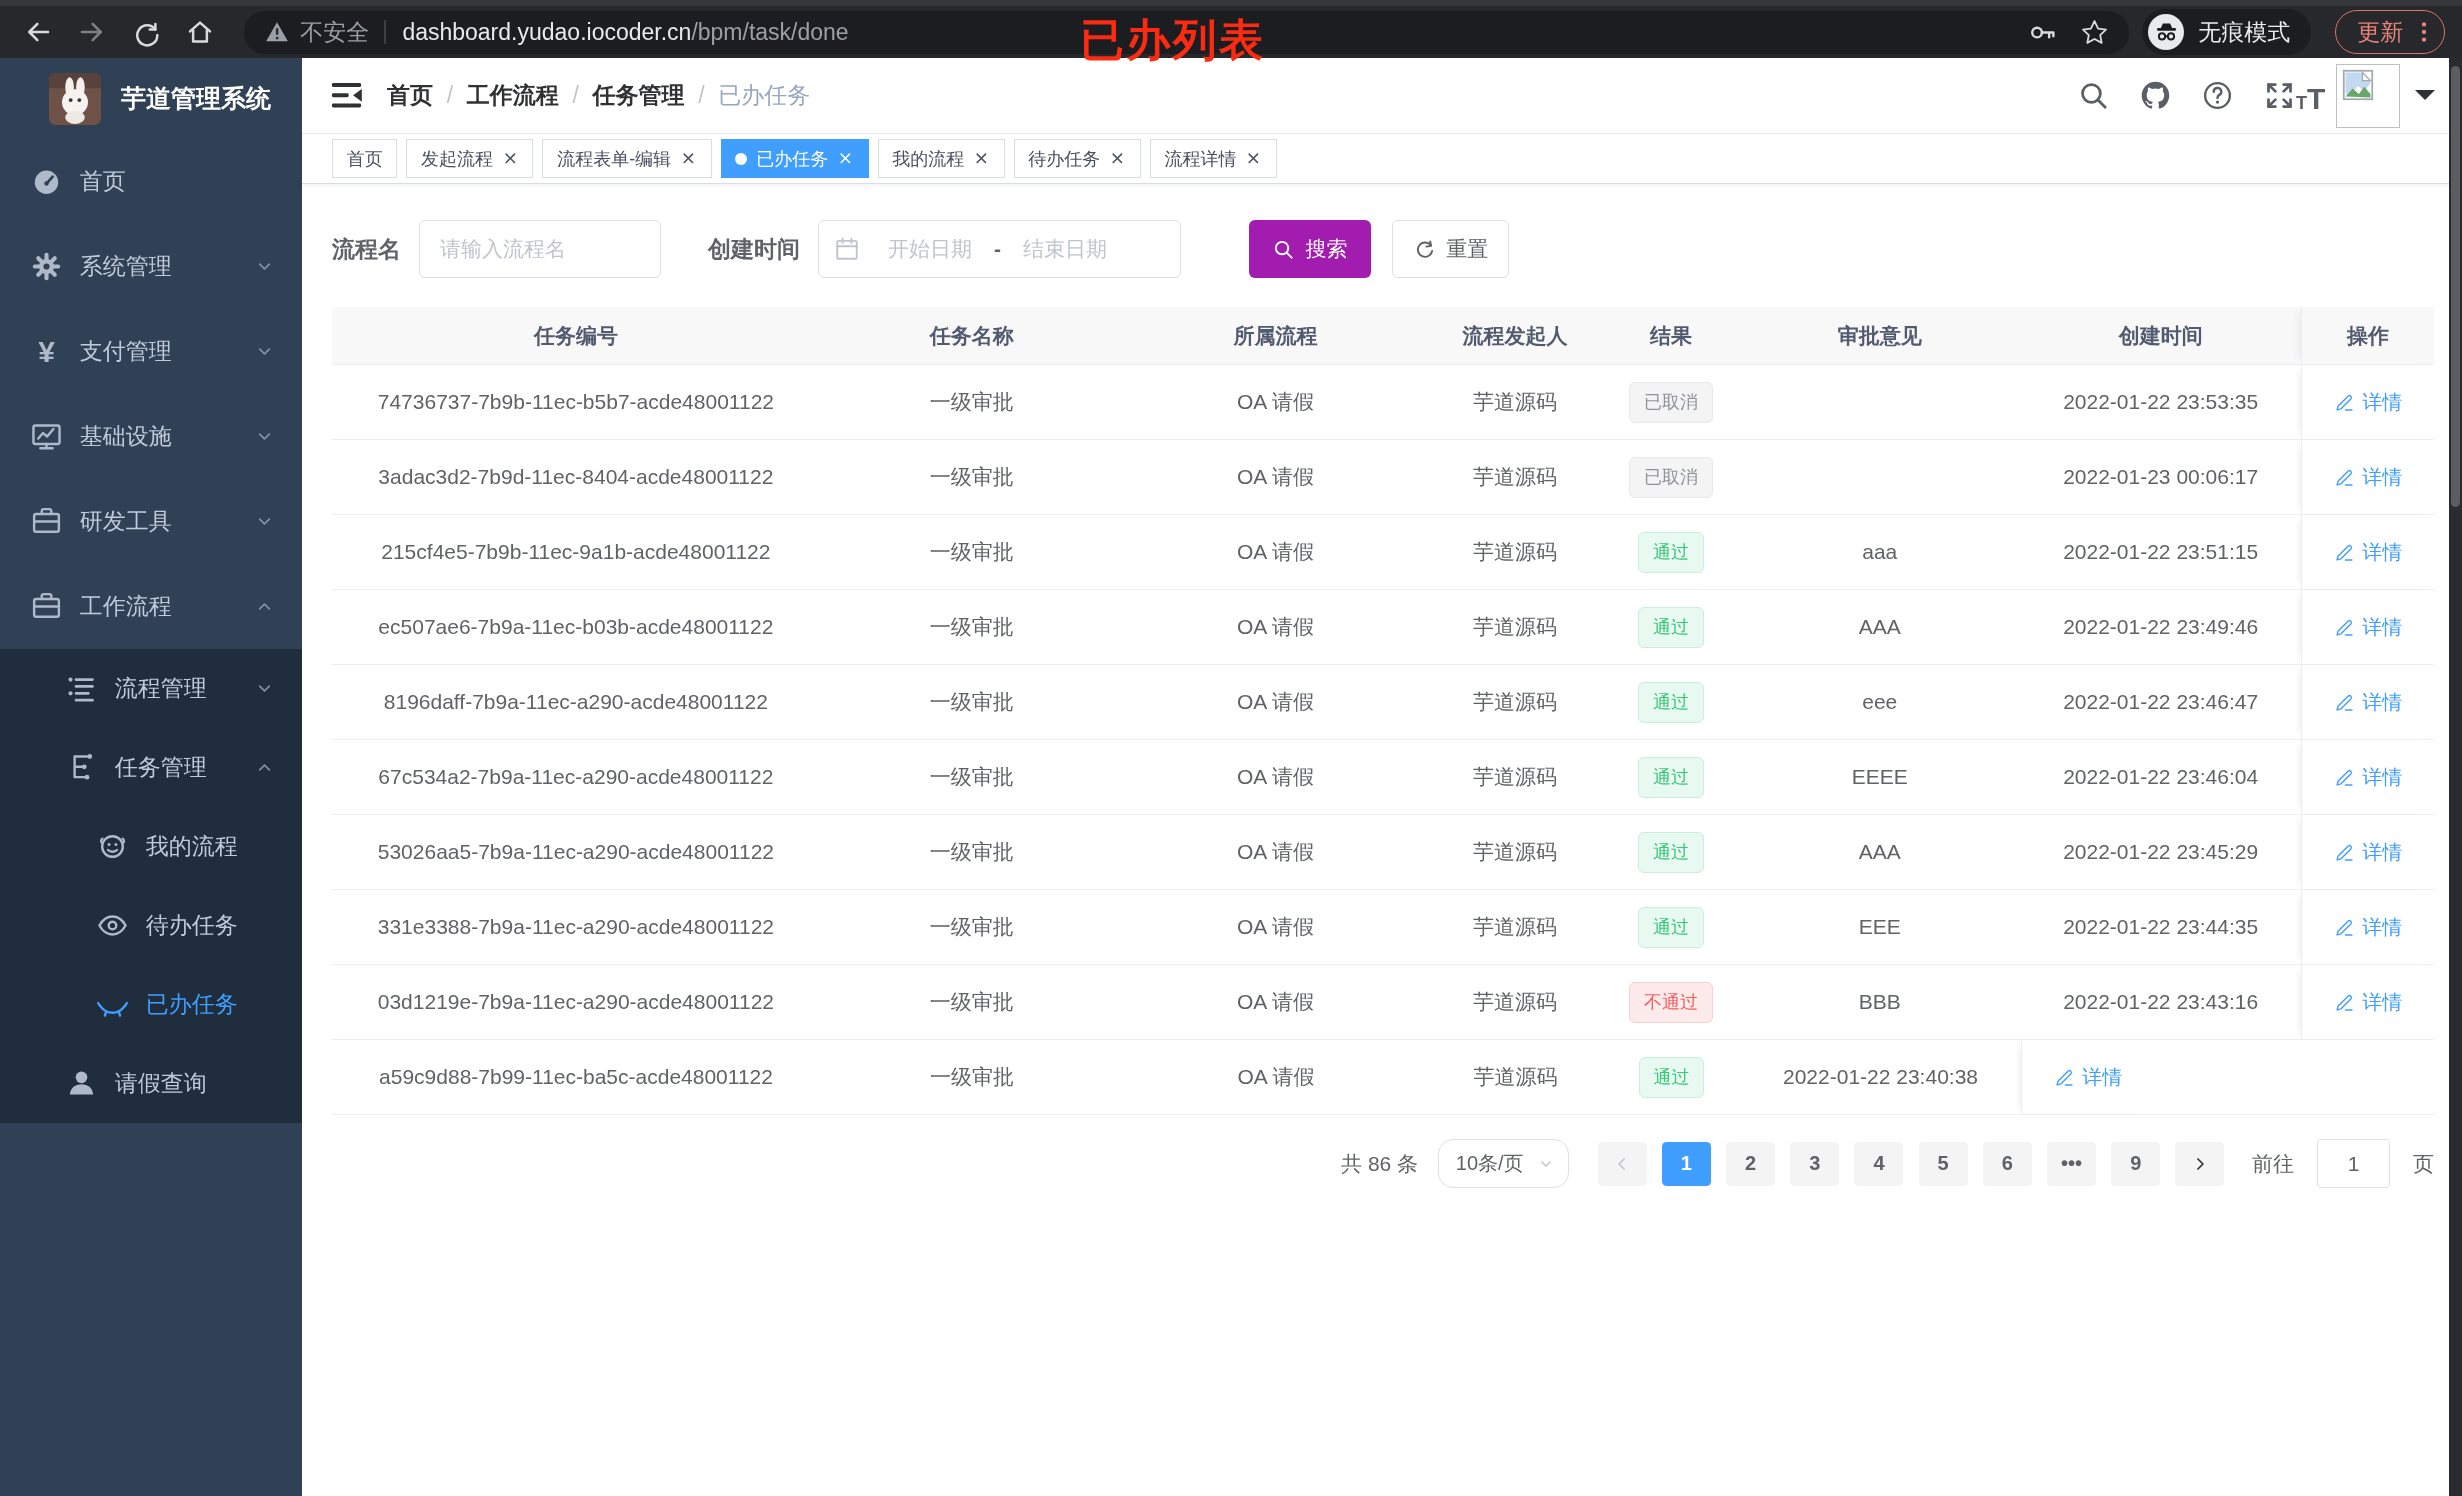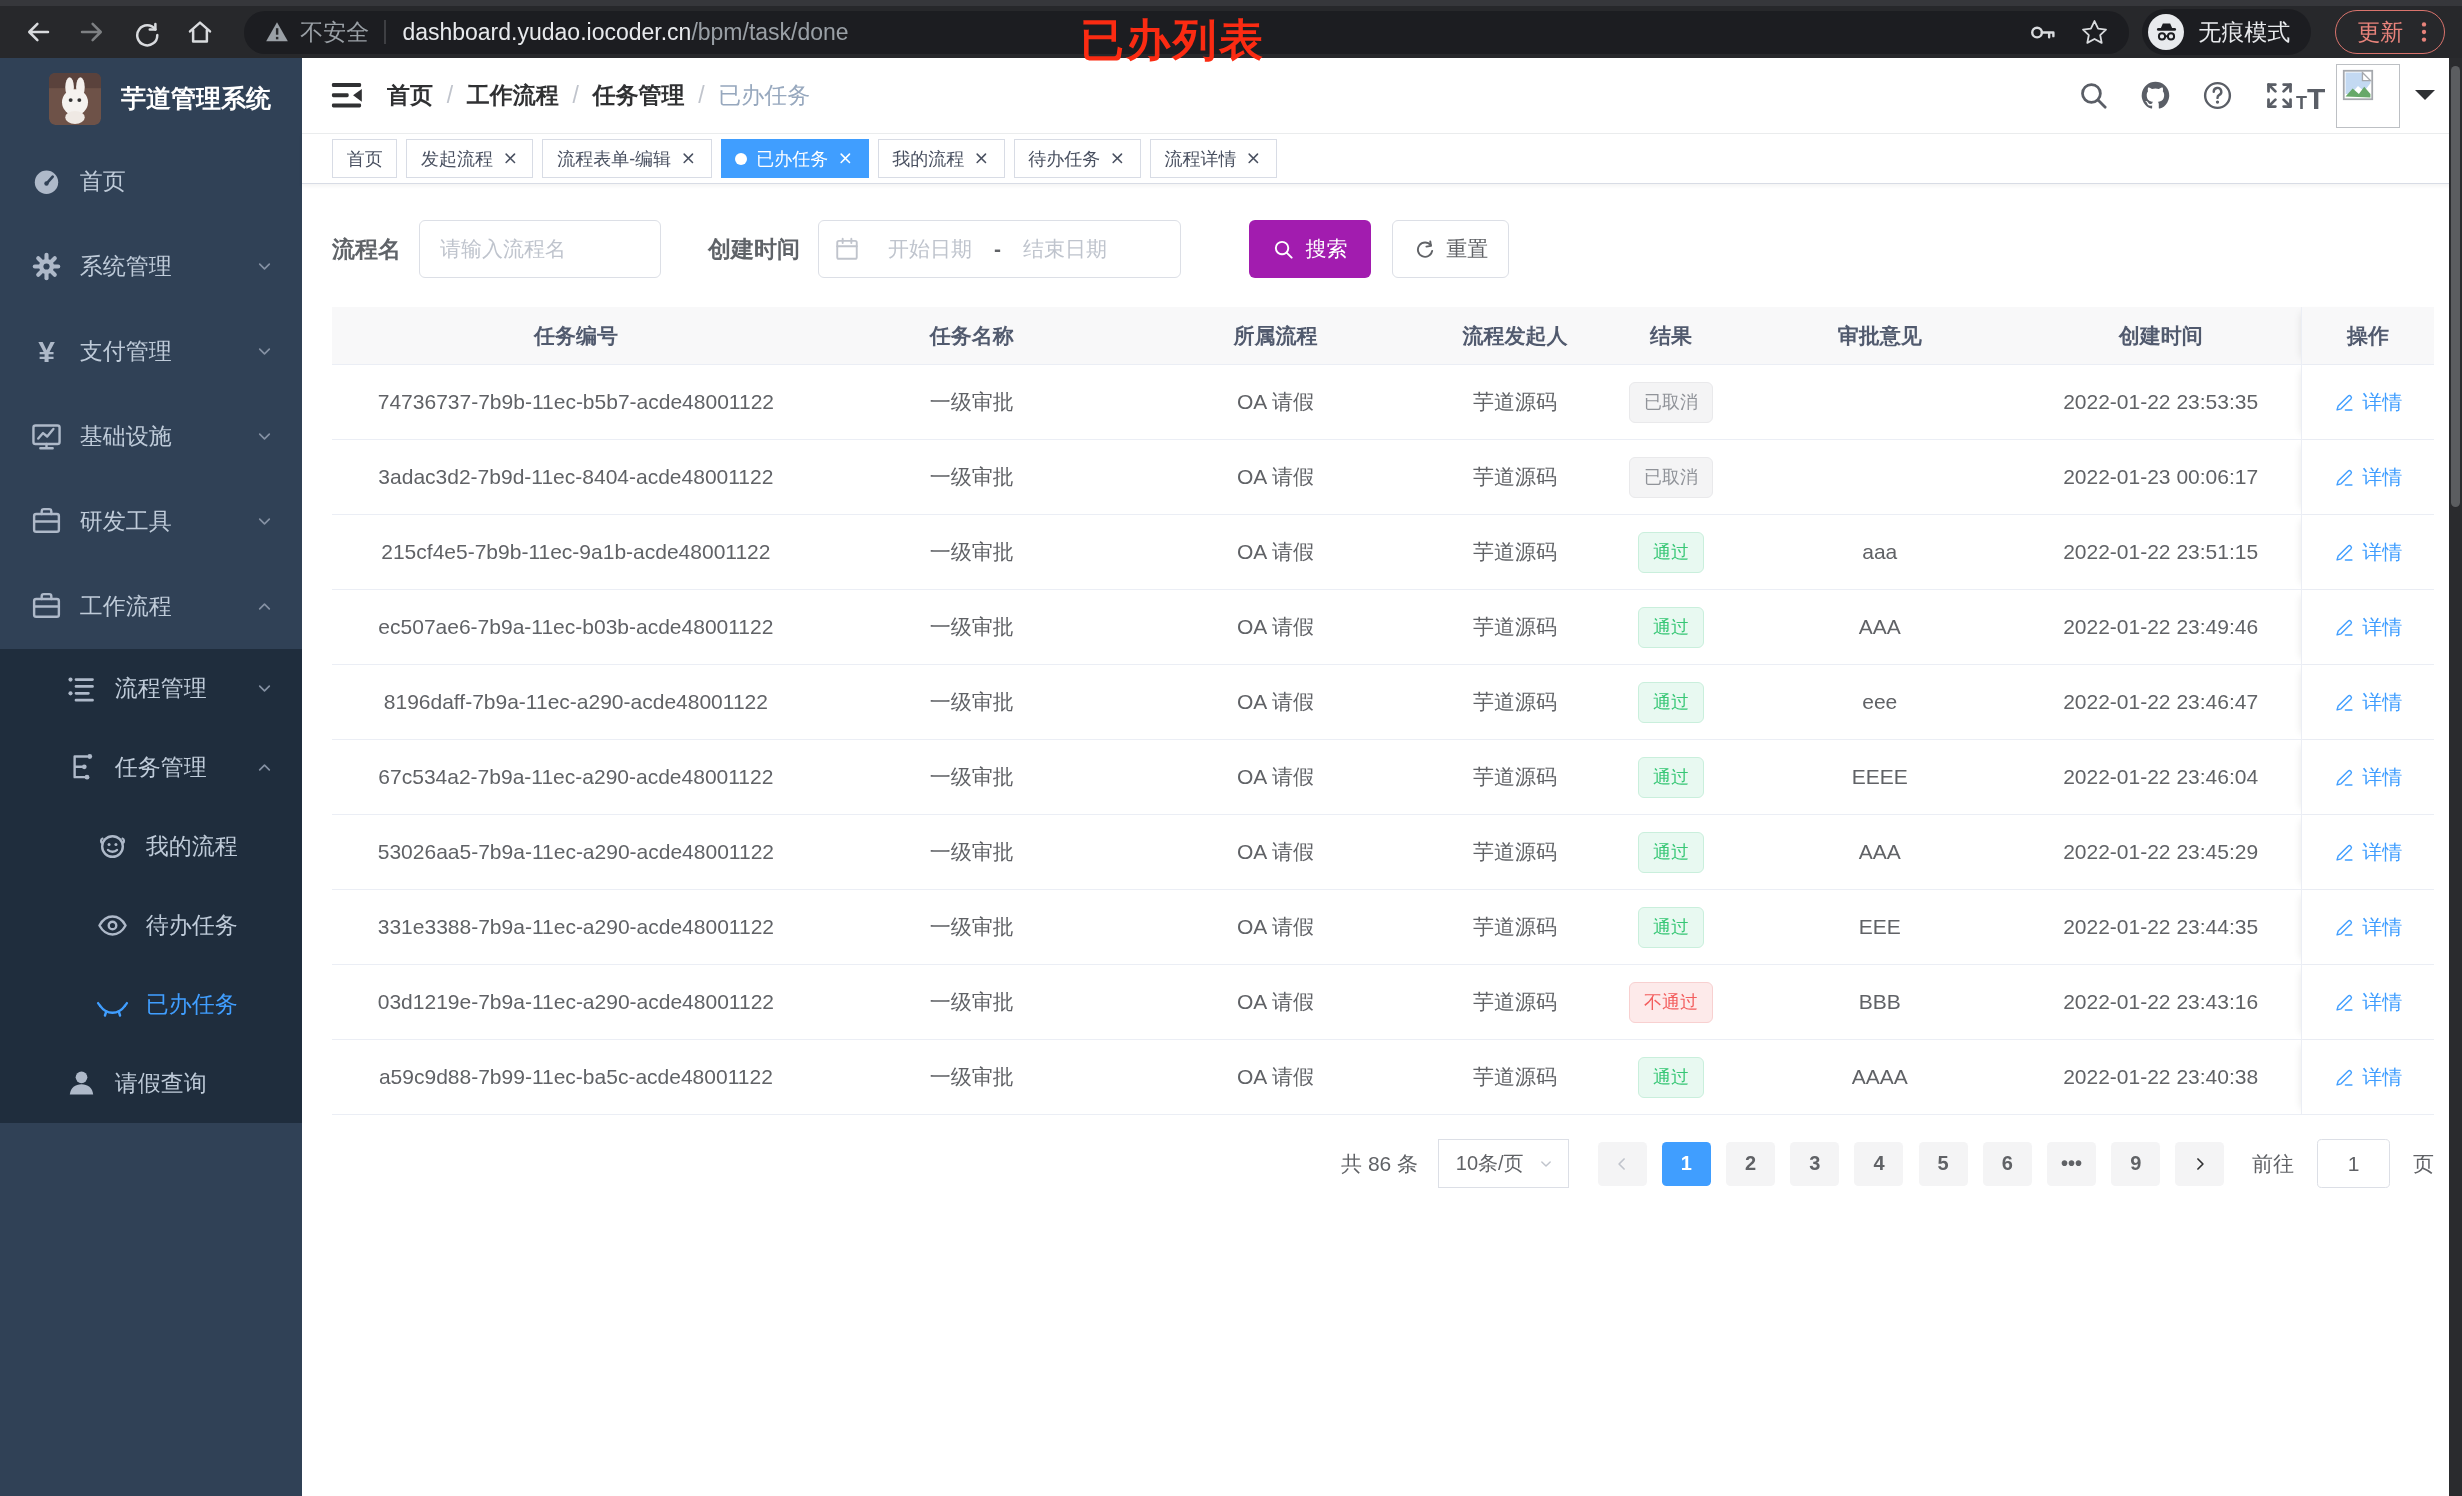--- a/index.html
+++ b/index.html
@@ -114,21 +114,21 @@
   .badge-info    { background:#f4f4f5; border-color:#e9e9eb; color:#909399; }
   .badge-success { background:#e8f9f1; border-color:#c9efdc; color:#38c776; }
   .badge-danger  { background:#fdeaea; border-color:#f8d0d0; color:#f35e5e; }
   .link-detail { color:#409eff; font-size:20px; display:inline-flex; align-items:center; gap:7.6px; cursor:pointer; }
   .pen-ico { width:21px; height:21px; }
 
   
   .pager { display:flex; align-items:center; justify-content:flex-end; margin-top:24px;
     font-size:21px; color:#606266; }
   .total { margin-right:20px; }
-  .psize { width:131px; height:49px; border:1.5px solid #dcdfe6; border-radius:0; display:flex;
+  .psize { width:131px; height:49px; border:1.5px solid #dcdfe6; border-radius:15px; display:flex;
     align-items:center; justify-content:space-between; padding:0 12px 0 16.7px; font-size:20px;
     color:#606266; margin-right:21px; cursor:pointer; }
   .psize .sel-ico { width:20px; height:20px; color:#c0c4cc; }
   .pbtn { min-width:49px; height:44px; background:#f4f4f5; border-radius:4.6px; margin:0 7.6px;
     display:inline-flex; align-items:center; justify-content:center; font-size:20px; font-weight:bold;
     color:#606266; cursor:pointer; border:none; }
   .pbtn.active { background:#409eff; color:#fff; }
   .pbtn .nav-ico { width:20px; height:20px; }
   .pbtn.prev { color:#c0c4cc; }
   .pbtn.next { color:#303133; }
@@ -708,21 +708,20 @@
               </div>
             </div>
             <div class="tr">
               <div class="td c1">a59c9d88-7b99-11ec-ba5c-acde48001122</div>
               <div class="td c2">一级审批</div>
               <div class="td c3">OA 请假</div>
               <div class="td c4">芋道源码</div>
               <div class="td c5">
                 <span class="badge badge-success">通过</span>
               </div>
-              <div class="td c6">AAAA</div>
               <div class="td c7">2022-01-22 23:40:38</div>
               <div class="td c8">
                 <span class="link-detail">
                   <span class="pen-ico"><svg viewBox="0 0 48 48" width="100%" height="100%" fill="none" stroke="currentColor" stroke-width="3" stroke-linecap="round" stroke-linejoin="round">
                       <path d="M7 41l2.5-9L32 9.5a4.6 4.6 0 0 1 6.5 6.5L16 38.5 7 41z" stroke-width="3.2"></path>
                       <path d="M26 41h15" stroke-width="3.2"></path>
                     </svg></span>
                   <span>详情</span>
                 </span>
               </div>

